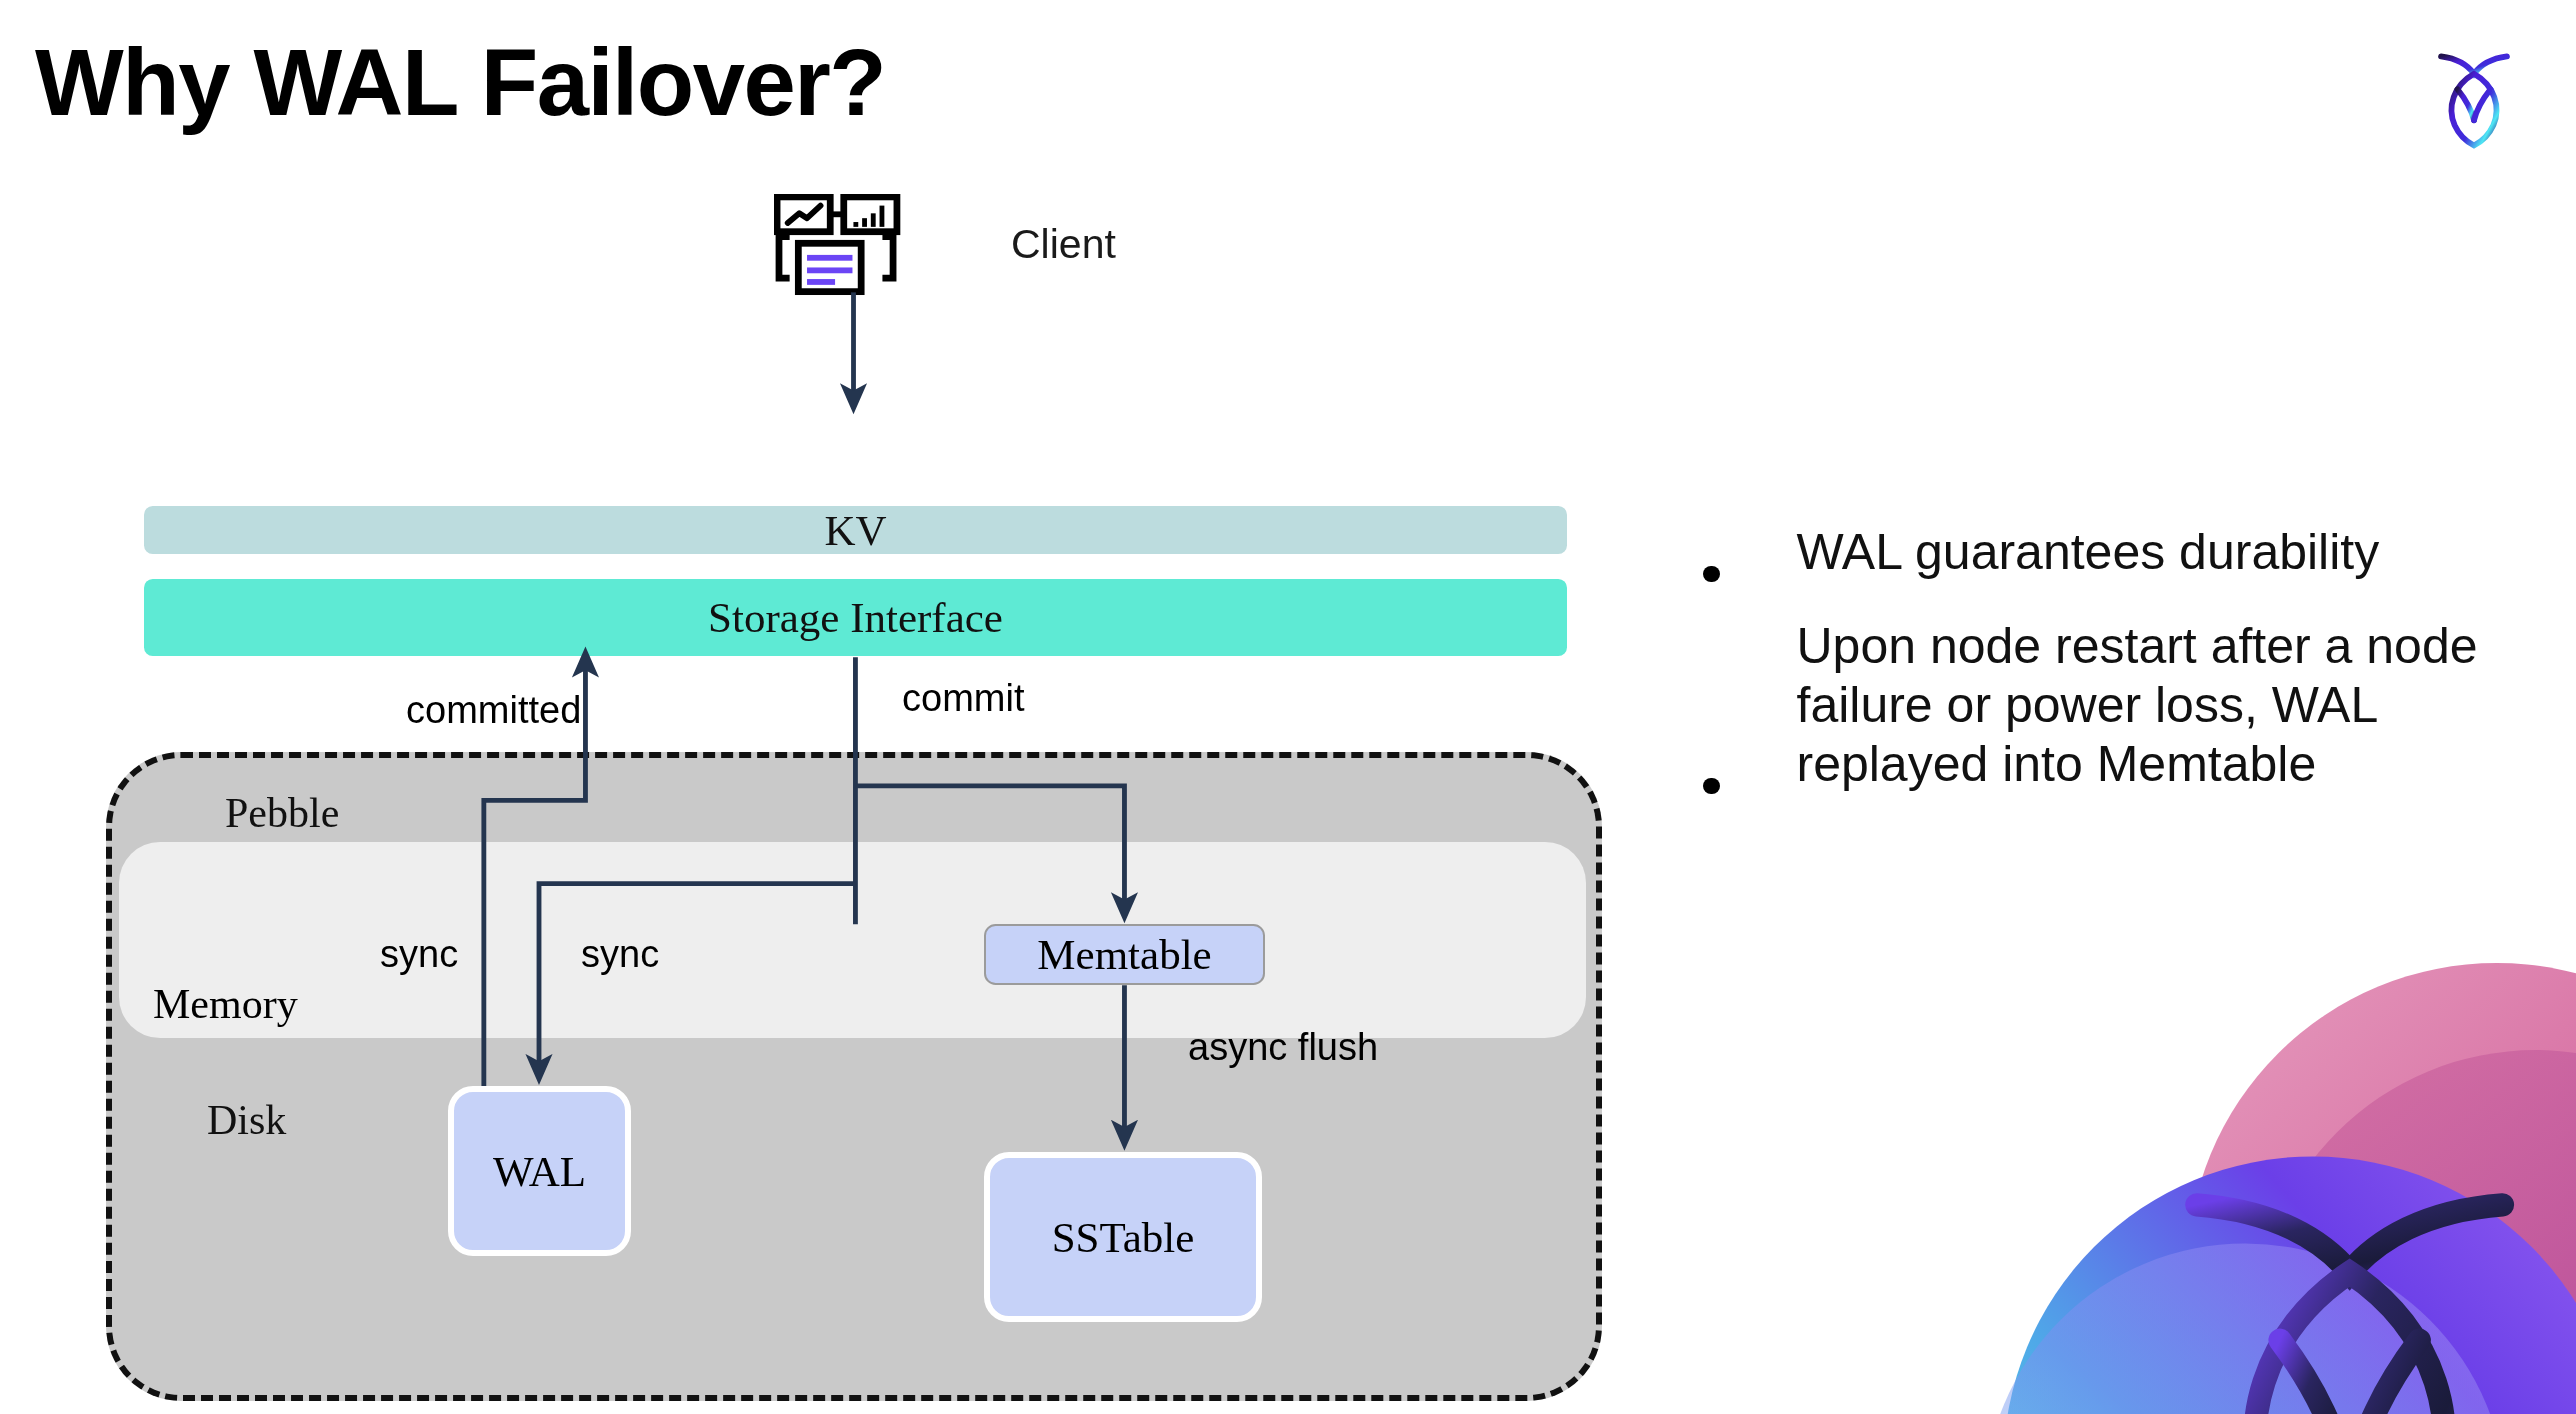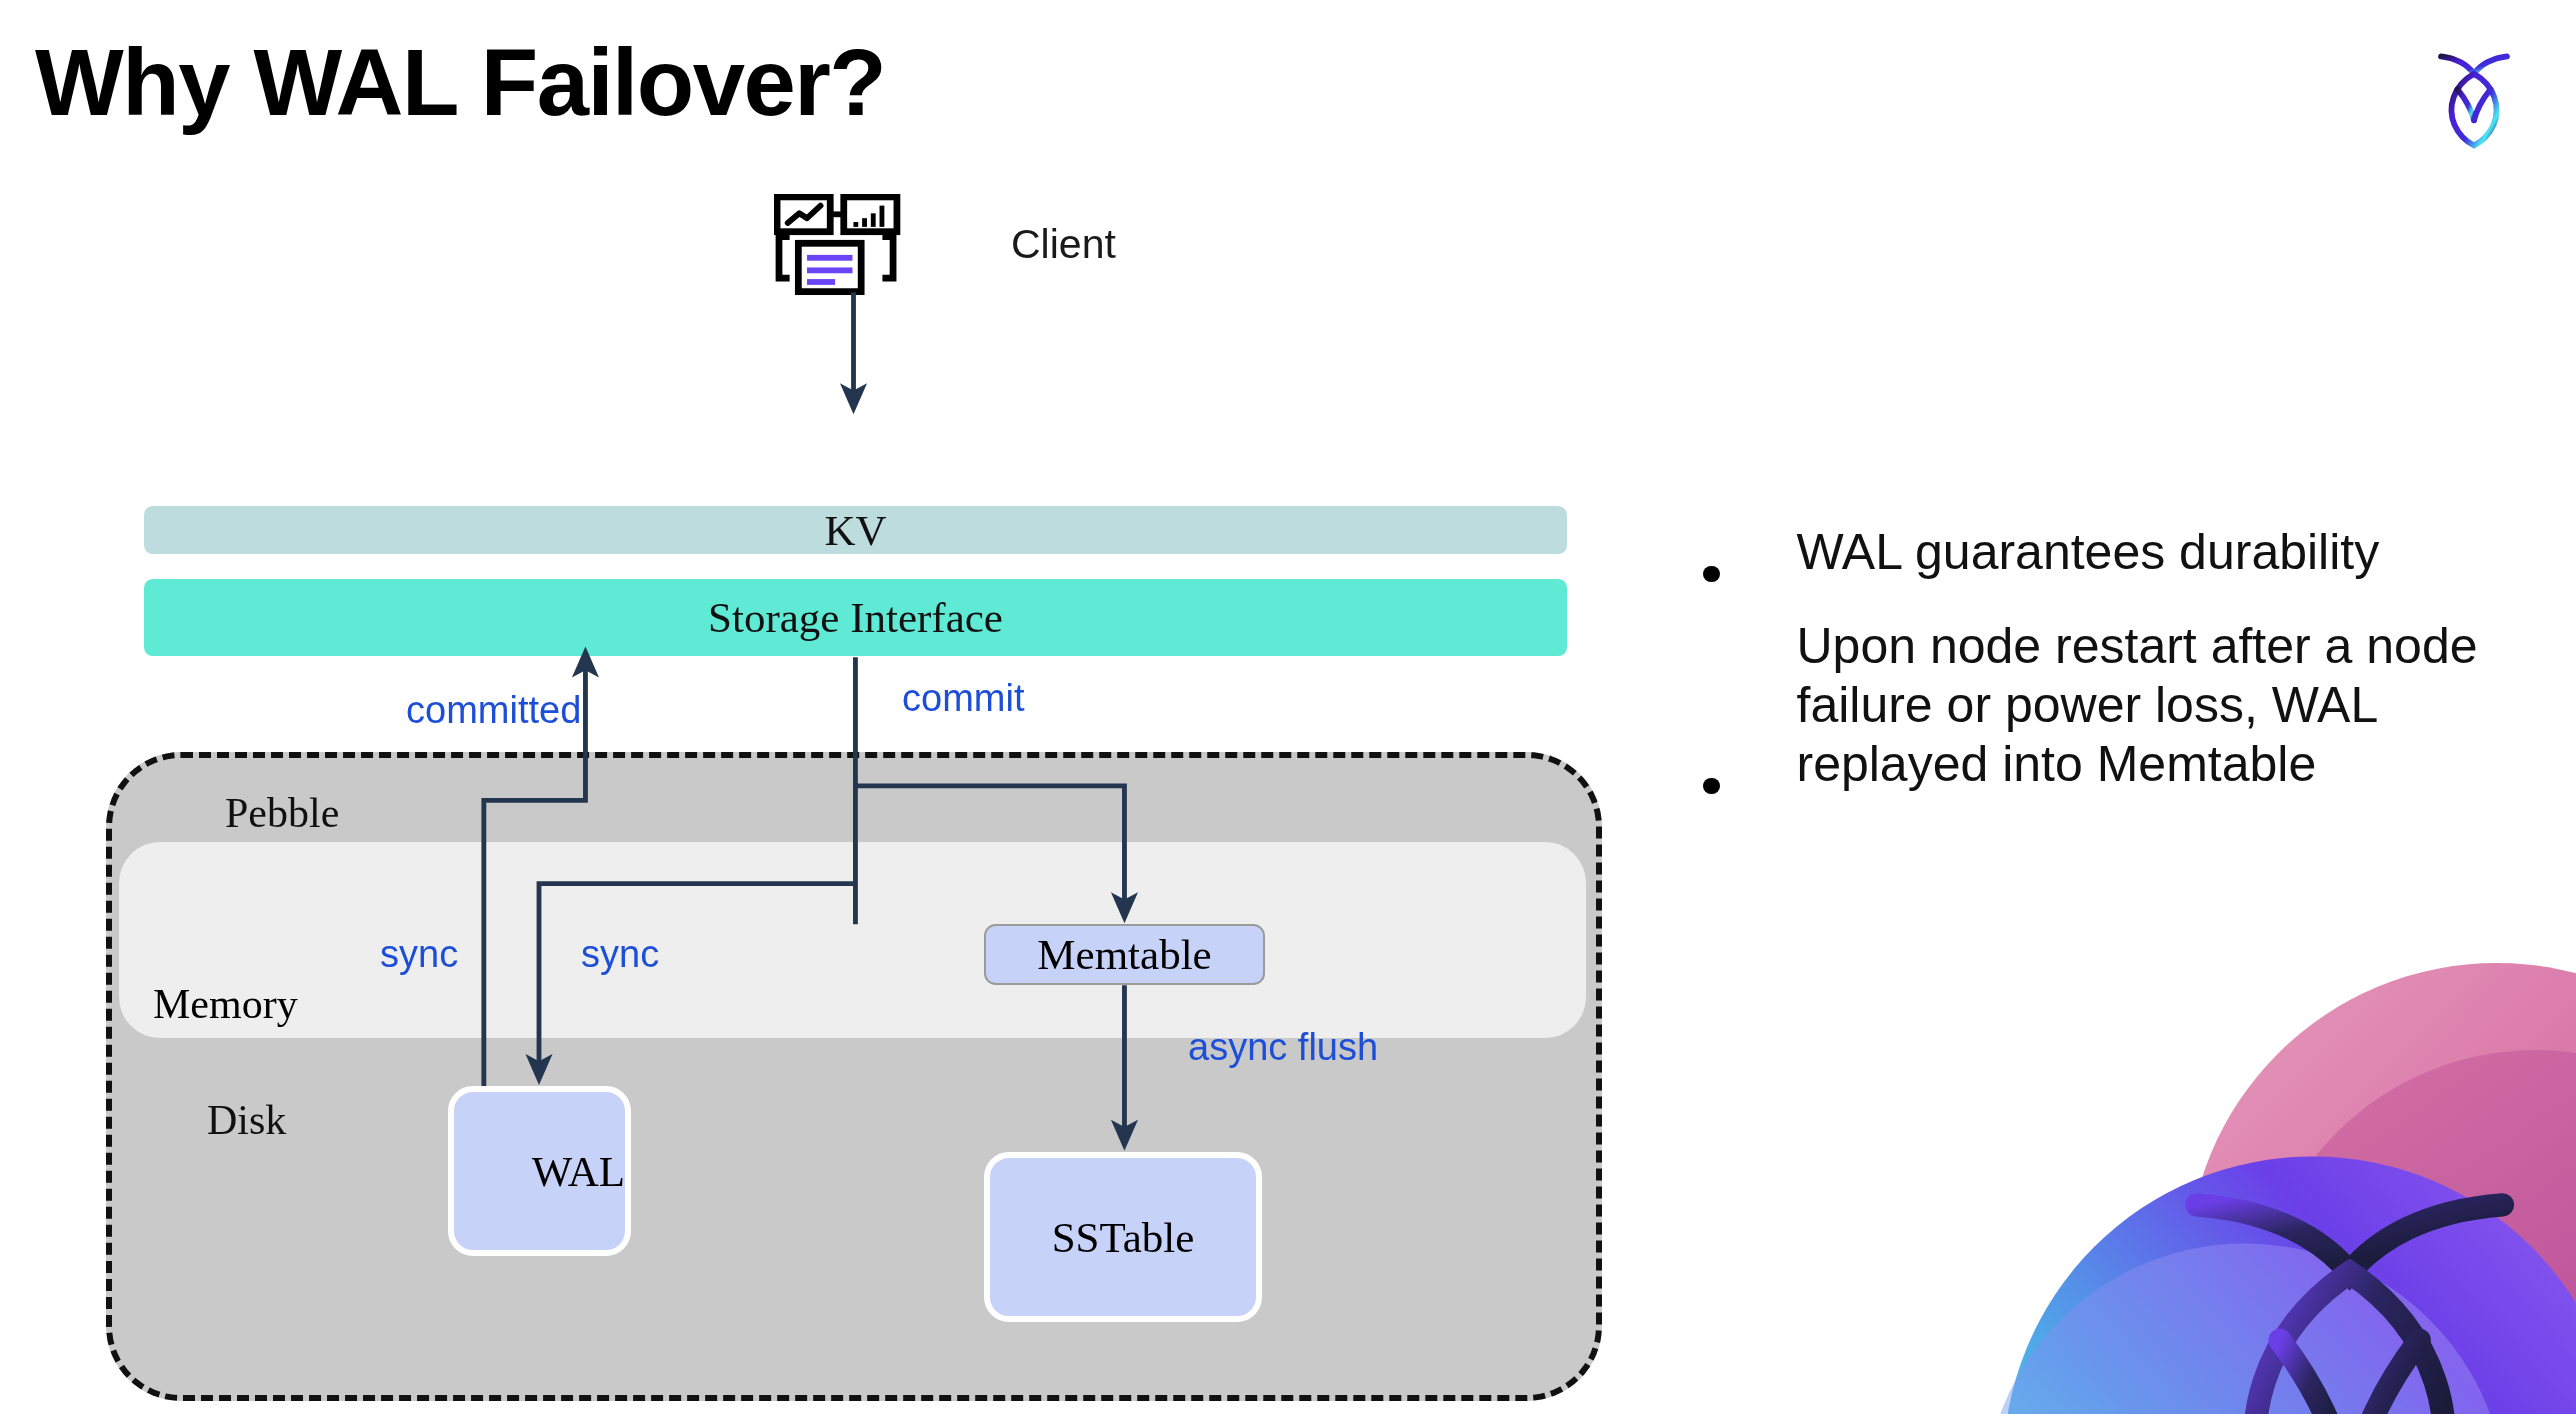--- a/index.html
+++ b/index.html
@@ -141,35 +141,34 @@
     left: 984px; top: 924px;
     width: 281px; height: 61px;
     border: 2.9px solid #9b9b9b;
     border-radius: 11.6px;
   }
   #node-wal {
     left: 448px; top: 1086px;
     width: 183px; height: 170px;
     border: 6.8px solid #ffffff;
     border-radius: 25px;
-    justify-content: flex-end;
   }
   #node-sstable {
     left: 984px; top: 1152px;
     width: 278px; height: 170px;
     border: 6.8px solid #ffffff;
     border-radius: 25px;
   }
 
   
   .edge-label {
     position: absolute;
     font-family: "Liberation Sans", sans-serif;
     font-size: 38px;
-    color: #1d4ed8;
+    color: #000000;
     white-space: nowrap;
   }
   #label-committed { left: 406px; top: 689px; }
   #label-commit    { left: 902px; top: 677px; }
   #label-sync-left { left: 380px; top: 933px; }
   #label-sync-right{ left: 581px; top: 933px; }
   #label-async-flush { left: 1188px; top: 1026px; }
 
   
   #connectors {

